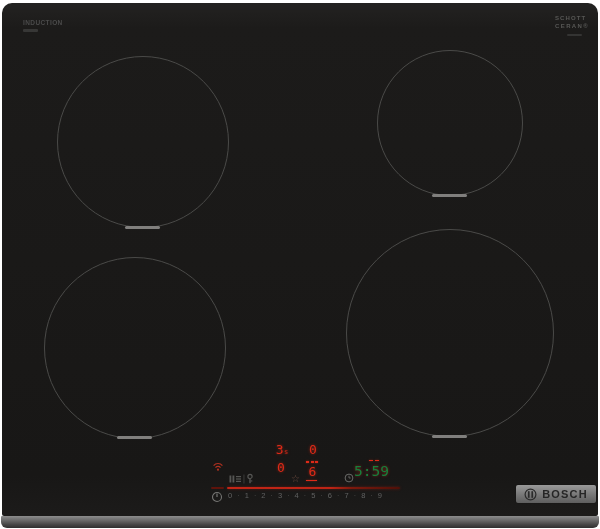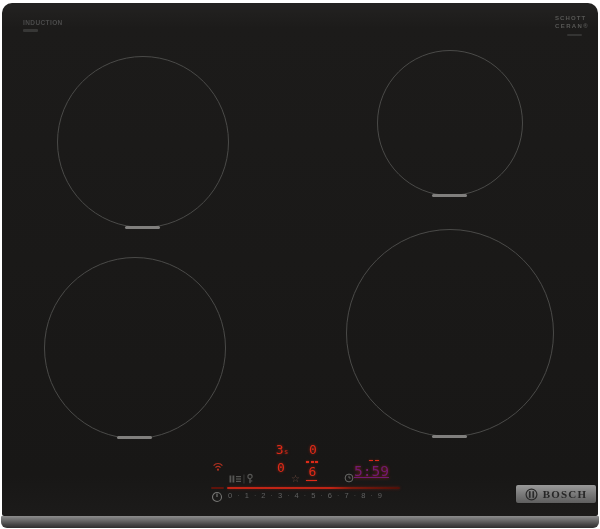--- a/index.html
+++ b/index.html
@@ -60,21 +60,21 @@
   .hotline-stub{position:absolute;left:211px;top:487.3px;width:13px;height:1.8px;background:#5e130b;border-radius:1px;}
   .slider-digits{position:absolute;left:228px;top:491.5px;width:154px;display:flex;
                  justify-content:space-between;align-items:center;}
   .sdigit{font-size:7.5px;color:#616161;line-height:1;}
   .ssep{font-size:7px;color:#474747;line-height:1;}
   
   .bosch-plate{position:absolute;left:516px;top:485px;width:80px;height:18px;border-radius:2px;
                background:linear-gradient(180deg,#9a9a9a 0%,#7d7d7d 45%,#5e5e5e 100%);
                display:flex;align-items:center;justify-content:center;gap:5px;
                box-shadow:0 0 1px rgba(0,0,0,.6);}
-  .bosch-text{font-size:11px;font-weight:700;letter-spacing:1.2px;color:#262626;line-height:1;font-family:Liberation Serif, serif;}
+  .bosch-text{font-size:11px;font-weight:700;letter-spacing:1.2px;color:#262626;line-height:1;}
 </style>
 </head>
 <body>
 
 <div class="stage">
 
   <div class="glass"></div>
   <div class="trim"></div>
 
   <div class="lbl-induction">INDUCTION</div>
@@ -137,21 +137,21 @@
   <div class="star">☆</div>
 
   <svg class="icon i-clock" width="10" height="10" viewBox="0 0 10 10">
     <circle cx="5" cy="5" r="3.9" fill="none" stroke="#6a6a68" stroke-width="1"></circle>
     <path d="M5 5 L5 2.7 M5 5 L6.7 5" stroke="#6a6a68" stroke-width="0.9" fill="none"></path>
   </svg>
   <div class="timer-dashes">
       <i></i>
       <i></i>
     </div>
-  <div class="timer seg" style="color: #701a75; text-decoration: underline;">5:59</div>
+  <div class="timer seg" style="color: #15803d;">5:59</div>
 
   <div class="hotline-stub"></div>
   <div class="hotline"></div>
 
   <svg class="icon i-power" width="12" height="12" viewBox="0 0 12 12">
     <circle cx="6" cy="6" r="4.5" fill="none" stroke="#757573" stroke-width="1.1"></circle>
     <path d="M6 2.4 L6 6.1" stroke="#757573" stroke-width="1.2" fill="none"></path>
   </svg>
 
   <div class="slider-digits">

